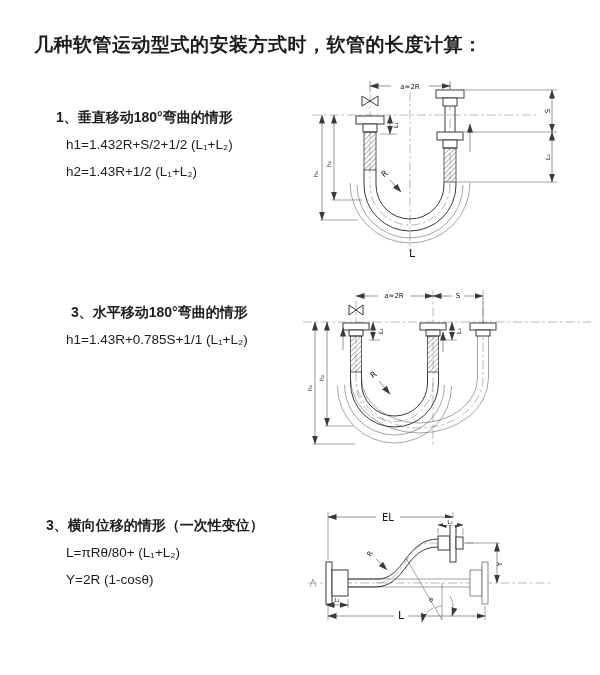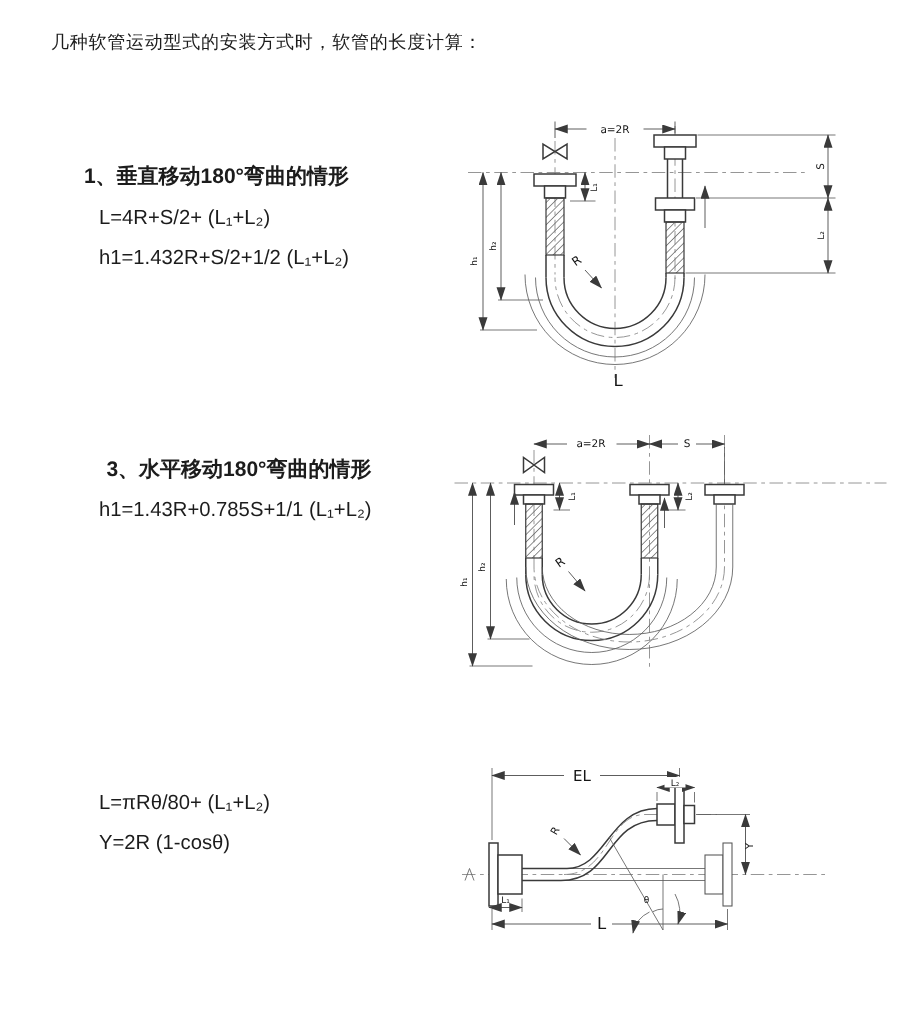--- a/index.html
+++ b/index.html
@@ -1,18 +1,18 @@
 <!DOCTYPE html>
 <html><head>
 <meta charset="utf-8">
 <style>
   html,body{margin:0;padding:0;background:#fff;}
   body{width:600px;height:675px;position:relative;overflow:hidden;
        font-family:"Liberation Sans","DejaVu Sans",sans-serif;color:#1c1c1c;}
-  .title{position:absolute;left:34px;top:20px;font-size:12px;font-weight:400;
+  .title{position:absolute;left:34px;top:32px;font-size:19px;font-weight:700;
          letter-spacing:.5px;margin:0;white-space:nowrap;}
   .sec{position:absolute;left:46px;}
   .sec-h{font-size:14px;line-height:18px;font-weight:600;white-space:nowrap;text-align:right;}
   .formulas{margin-top:5px;padding-left:20px;}
   .f{font-size:13.5px;line-height:27px;font-weight:500;white-space:pre;}
   .diag{position:absolute;}
   
   .s {stroke:#3a3a3a;stroke-width:1;fill:none;}
   .sf{stroke:#3a3a3a;stroke-width:1;fill:#fff;}
   .tf{stroke:#555;stroke-width:.7;fill:#fff;}
@@ -28,33 +28,34 @@
   .wr{fill:#fff;stroke:none;}
 </style>
 </head>
 <body>
 
 <h1 class="title">几种软管运动型式的安装方式时，软管的长度计算：</h1>
 
 <section class="sec" style="top:108px">
   <div class="sec-h">1、垂直移动180°弯曲的情形</div>
   <div class="formulas">
-    <div class="f">L=4R+S/2+ (L₁+L₂)</div>
     <div class="f">h1=1.432R+S/2+1/2 (L₁+L₂)</div>
+    <div class="f">h2=1.43R+1/2 (L₁+L₂)</div>
   </div>
 </section>
 
 <section class="sec" style="top:303px">
   <div class="sec-h">3、水平移动180°弯曲的情形</div>
   <div class="formulas">
     <div class="f">h1=1.43R+0.785S+1/1 (L₁+L₂)</div>
   </div>
 </section>
 
 <section class="sec" style="top:516px">
+  <div class="sec-h">3、横向位移的情形（一次性变位）</div>
   <div class="formulas">
     <div class="f">L=πRθ/80+ (L₁+L₂)</div>
     <div class="f">Y=2R (1-cosθ)</div>
   </div>
 </section>
 
 <svg class="diag" style="left:300px;top:70px" width="300" height="195" viewBox="0 0 300 195">
   <defs>
     <marker id="ar1" markerWidth="10" markerHeight="8" refX="8.5" refY="3" orient="auto-start-reverse" markerUnits="userSpaceOnUse">
       <path d="M0,0 L9,3 L0,6 z" fill="#3a3a3a"></path>

